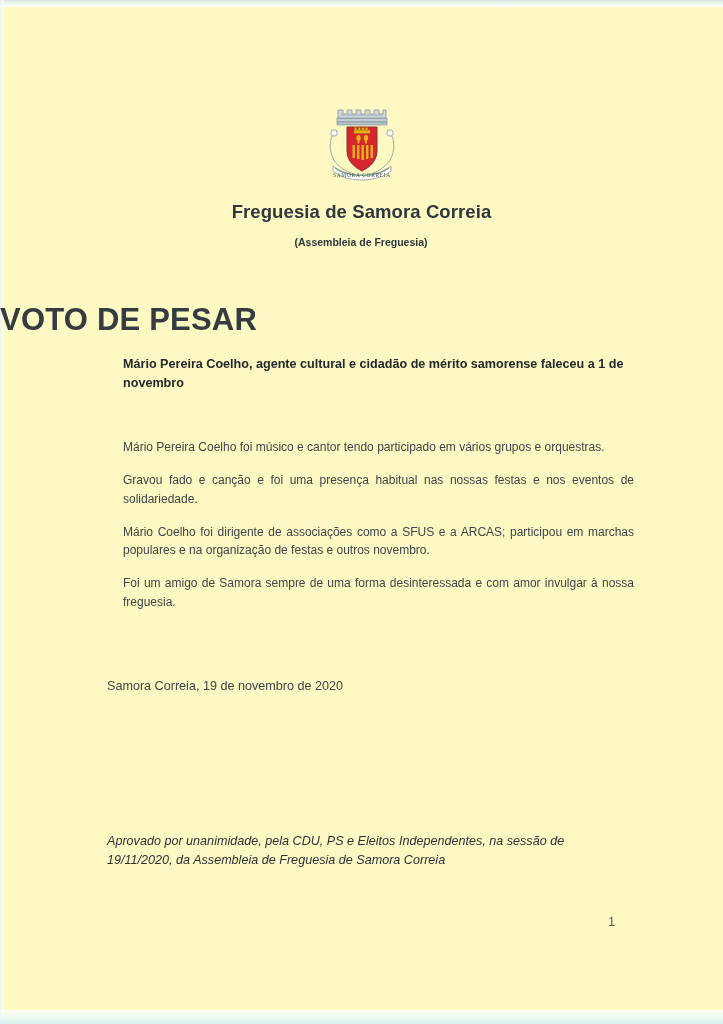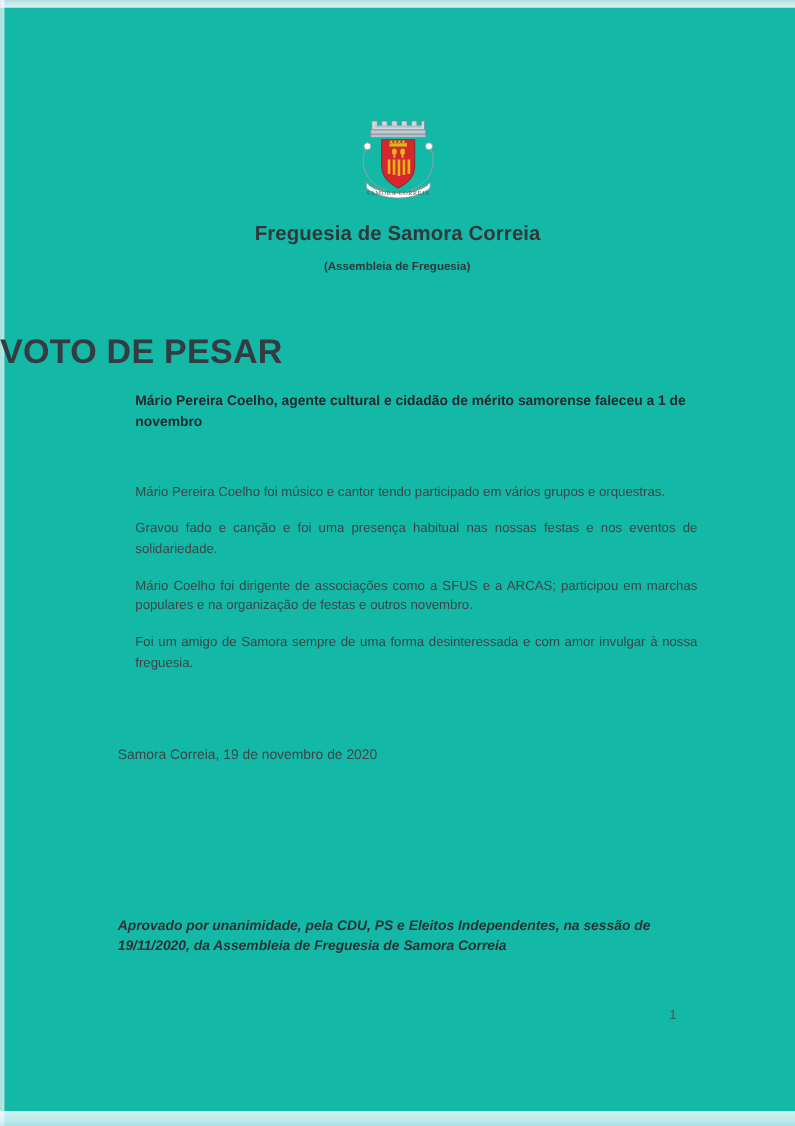--- a/index.html
+++ b/index.html
@@ -7,21 +7,21 @@
     margin: 0;
     padding: 0;
     background: #ffffff;
   }
 
   .page {
     position: relative;
     width: 723px;
     height: 1024px;
     margin: 0 auto;
-    background: #14b8a6;
+    background: #fef9c3;
     overflow: hidden;
     font-family: "Liberation Sans", sans-serif;
     color: #3a4246;
     box-sizing: border-box;
   }
 
   
   .scan-edge-top {
     position: absolute;
     top: 0; left: 0;
@@ -139,21 +139,21 @@
     line-height: 1.5;
     color: #3d4549;
   }
 
   .approval {
     position: absolute;
     top: 832px;
     left: 107px;
     width: 515px;
     font-size: 12.6px;
-    font-weight: bold;
+    font-weight: normal;
     font-style: italic;
     line-height: 1.52;
     color: #2b3236;
     text-align: left;
   }
 
   .page-number {
     position: absolute;
     top: 915px;
     left: 0;

